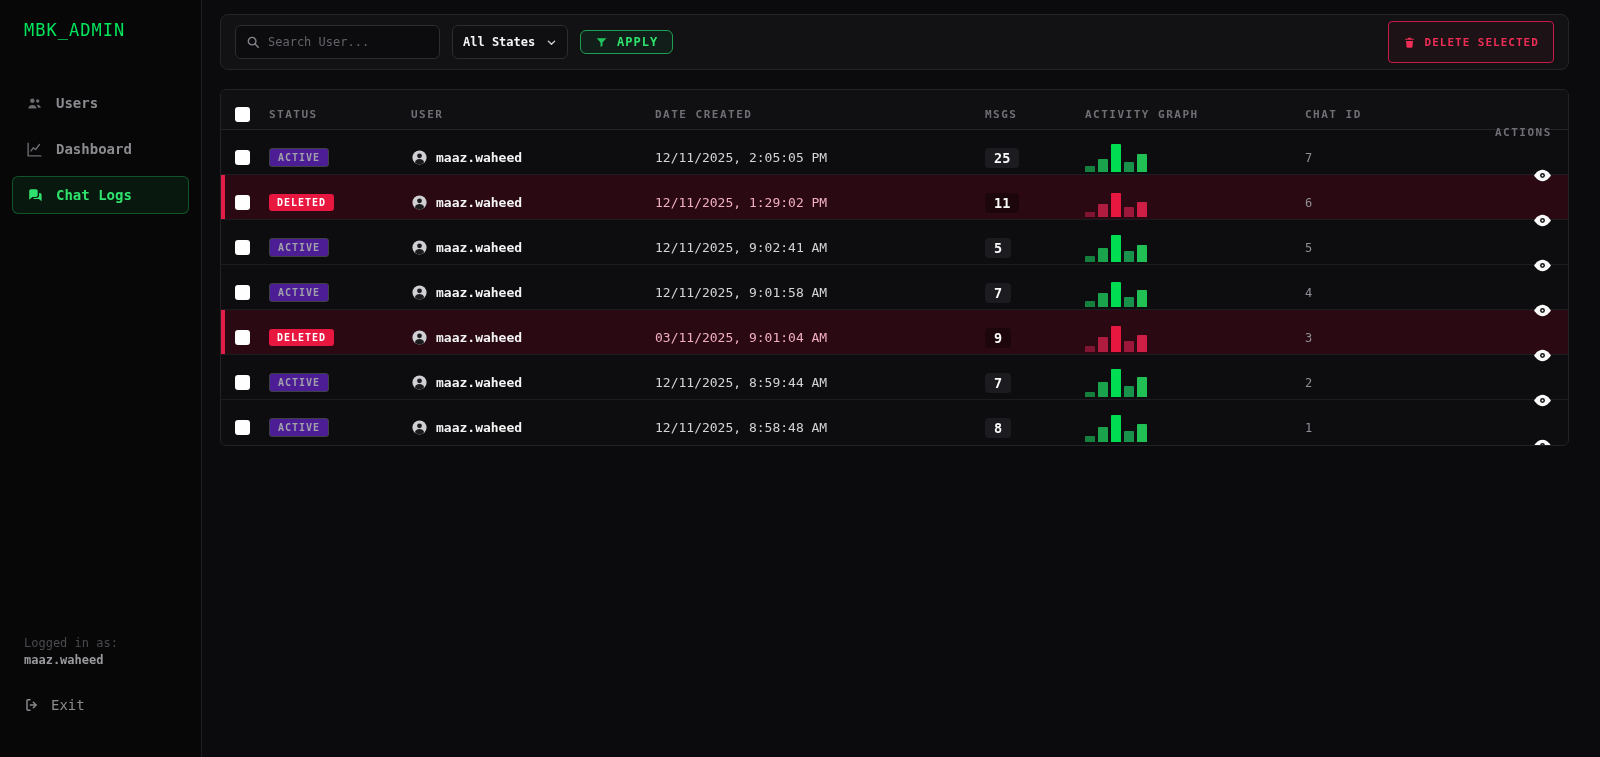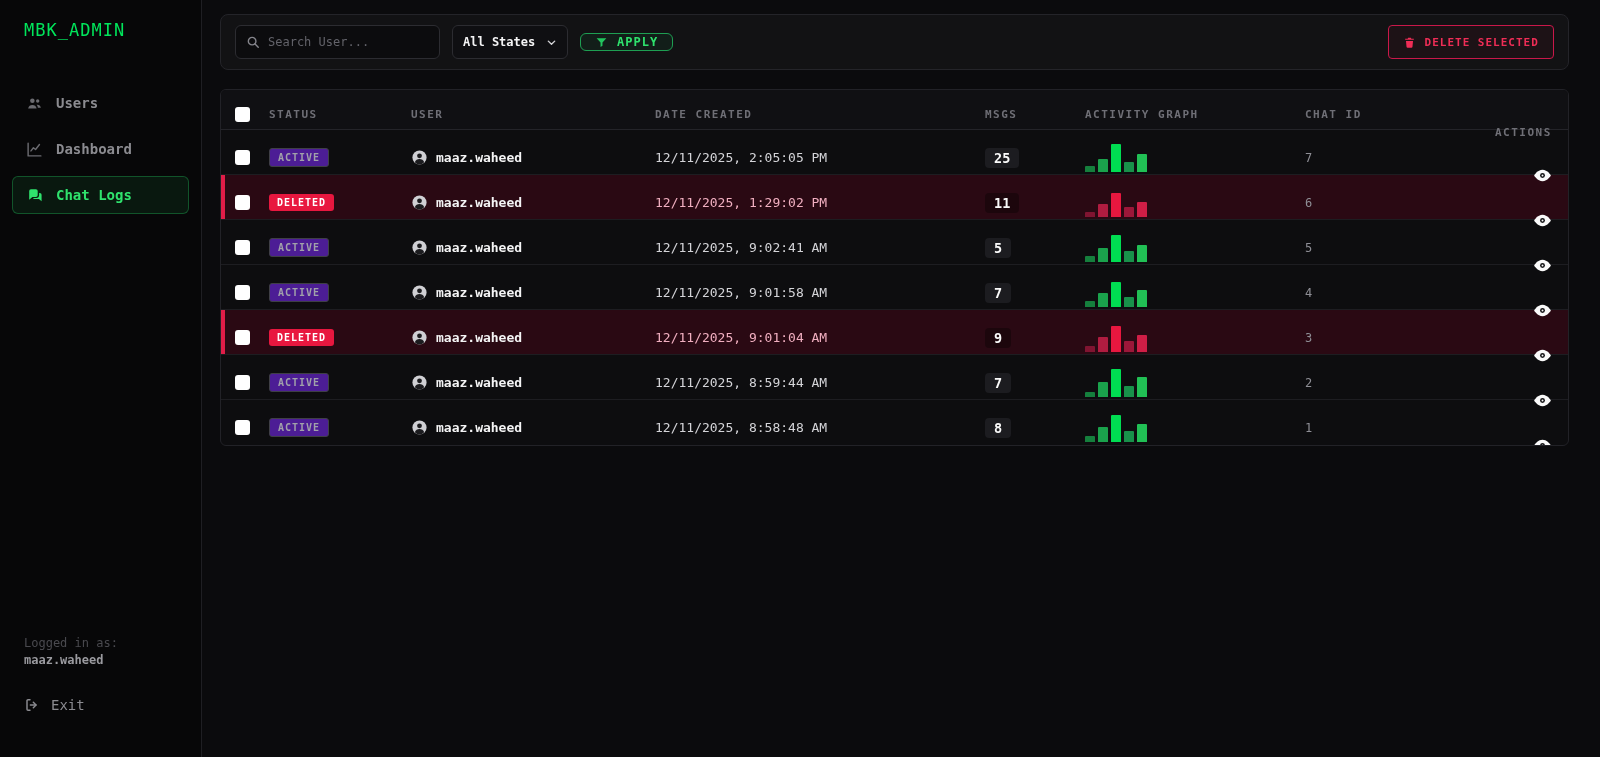--- a/index.html
+++ b/index.html
@@ -56,28 +56,28 @@
     font-family:"DejaVu Sans Mono", monospace; font-size:12px; width:100%;
   }
   .searchbox input::placeholder { color:#63636a; }
   .state-select {
     width:116px; height:34px; background:#0f0f12; border:1px solid #2c2c31; border-radius:6px;
     display:flex; align-items:center; justify-content:space-between; padding:0 10px;
     color:#f4f4f5; font-size:12px; font-weight:bold; cursor:pointer;
   }
   .state-select svg { width:11px; height:11px; }
   .btn-apply {
-    height:18px; padding:0 14px; border-radius:6px; cursor:pointer;
+    height:24px; padding:0 14px; border-radius:6px; cursor:pointer;
     background:rgba(34,197,94,0.07); border:1px solid #1e9e52;
     color:#2fe26d; font-size:12px; font-weight:bold; letter-spacing:1px;
     display:flex; align-items:center; gap:9px; font-family:inherit;
   }
   .btn-apply svg { width:13px; height:13px; }
   .btn-delete {
-    margin-left:auto; height:34px; padding:0 14px; border-radius:4px; cursor:pointer;
+    margin-left:auto; height:42px; padding:0 14px; border-radius:4px; cursor:pointer;
     background:rgba(225,29,72,0.06); border:1px solid #c9184a;
     color:#ef2d56; font-size:11px; font-weight:bold; letter-spacing:1px;
     display:flex; align-items:center; gap:9px; font-family:inherit;
   }
   .btn-delete svg { width:13px; height:13px; }
 
   
   .table { border:1px solid #222227; border-radius:6px; overflow:hidden; background:#0d0d0f; }
   .trow {
     display:grid;
@@ -422,21 +422,21 @@
             <span style="display:flex;">
               <svg viewBox="0 0 24 24">
                 <circle cx="12" cy="12" r="10" fill="#d0d0d4"></circle>
                 <circle cx="12" cy="9.6" r="3.4" fill="#1b1b1e"></circle>
                 <path d="M5.4 18.6c1.1-3.1 3.6-4.6 6.6-4.6s5.5 1.5 6.6 4.6A10 10 0 0 1 12 22a10 10 0 0 1-6.6-3.4z" fill="#1b1b1e"></path>
               </svg>
             </span>
             <span class="uname">maaz.waheed</span>
           </div>
           <div class="cell c-date">
-            <span>12/11/2025, 9:01:04 AM</span>
+            <span>03/11/2025, 9:01:04 AM</span>
           </div>
           <div class="cell">
             <span class="msg-chip">9</span>
           </div>
           <div class="cell">
             <span class="bars">
               <span class="bar" style="height:6px;background:#801431;"></span>
               <span class="bar" style="height:15px;background:#b01c40;"></span>
               <span class="bar" style="height:26px;background:#e8173f;"></span>
               <span class="bar" style="height:11px;background:#9c1739;"></span>

